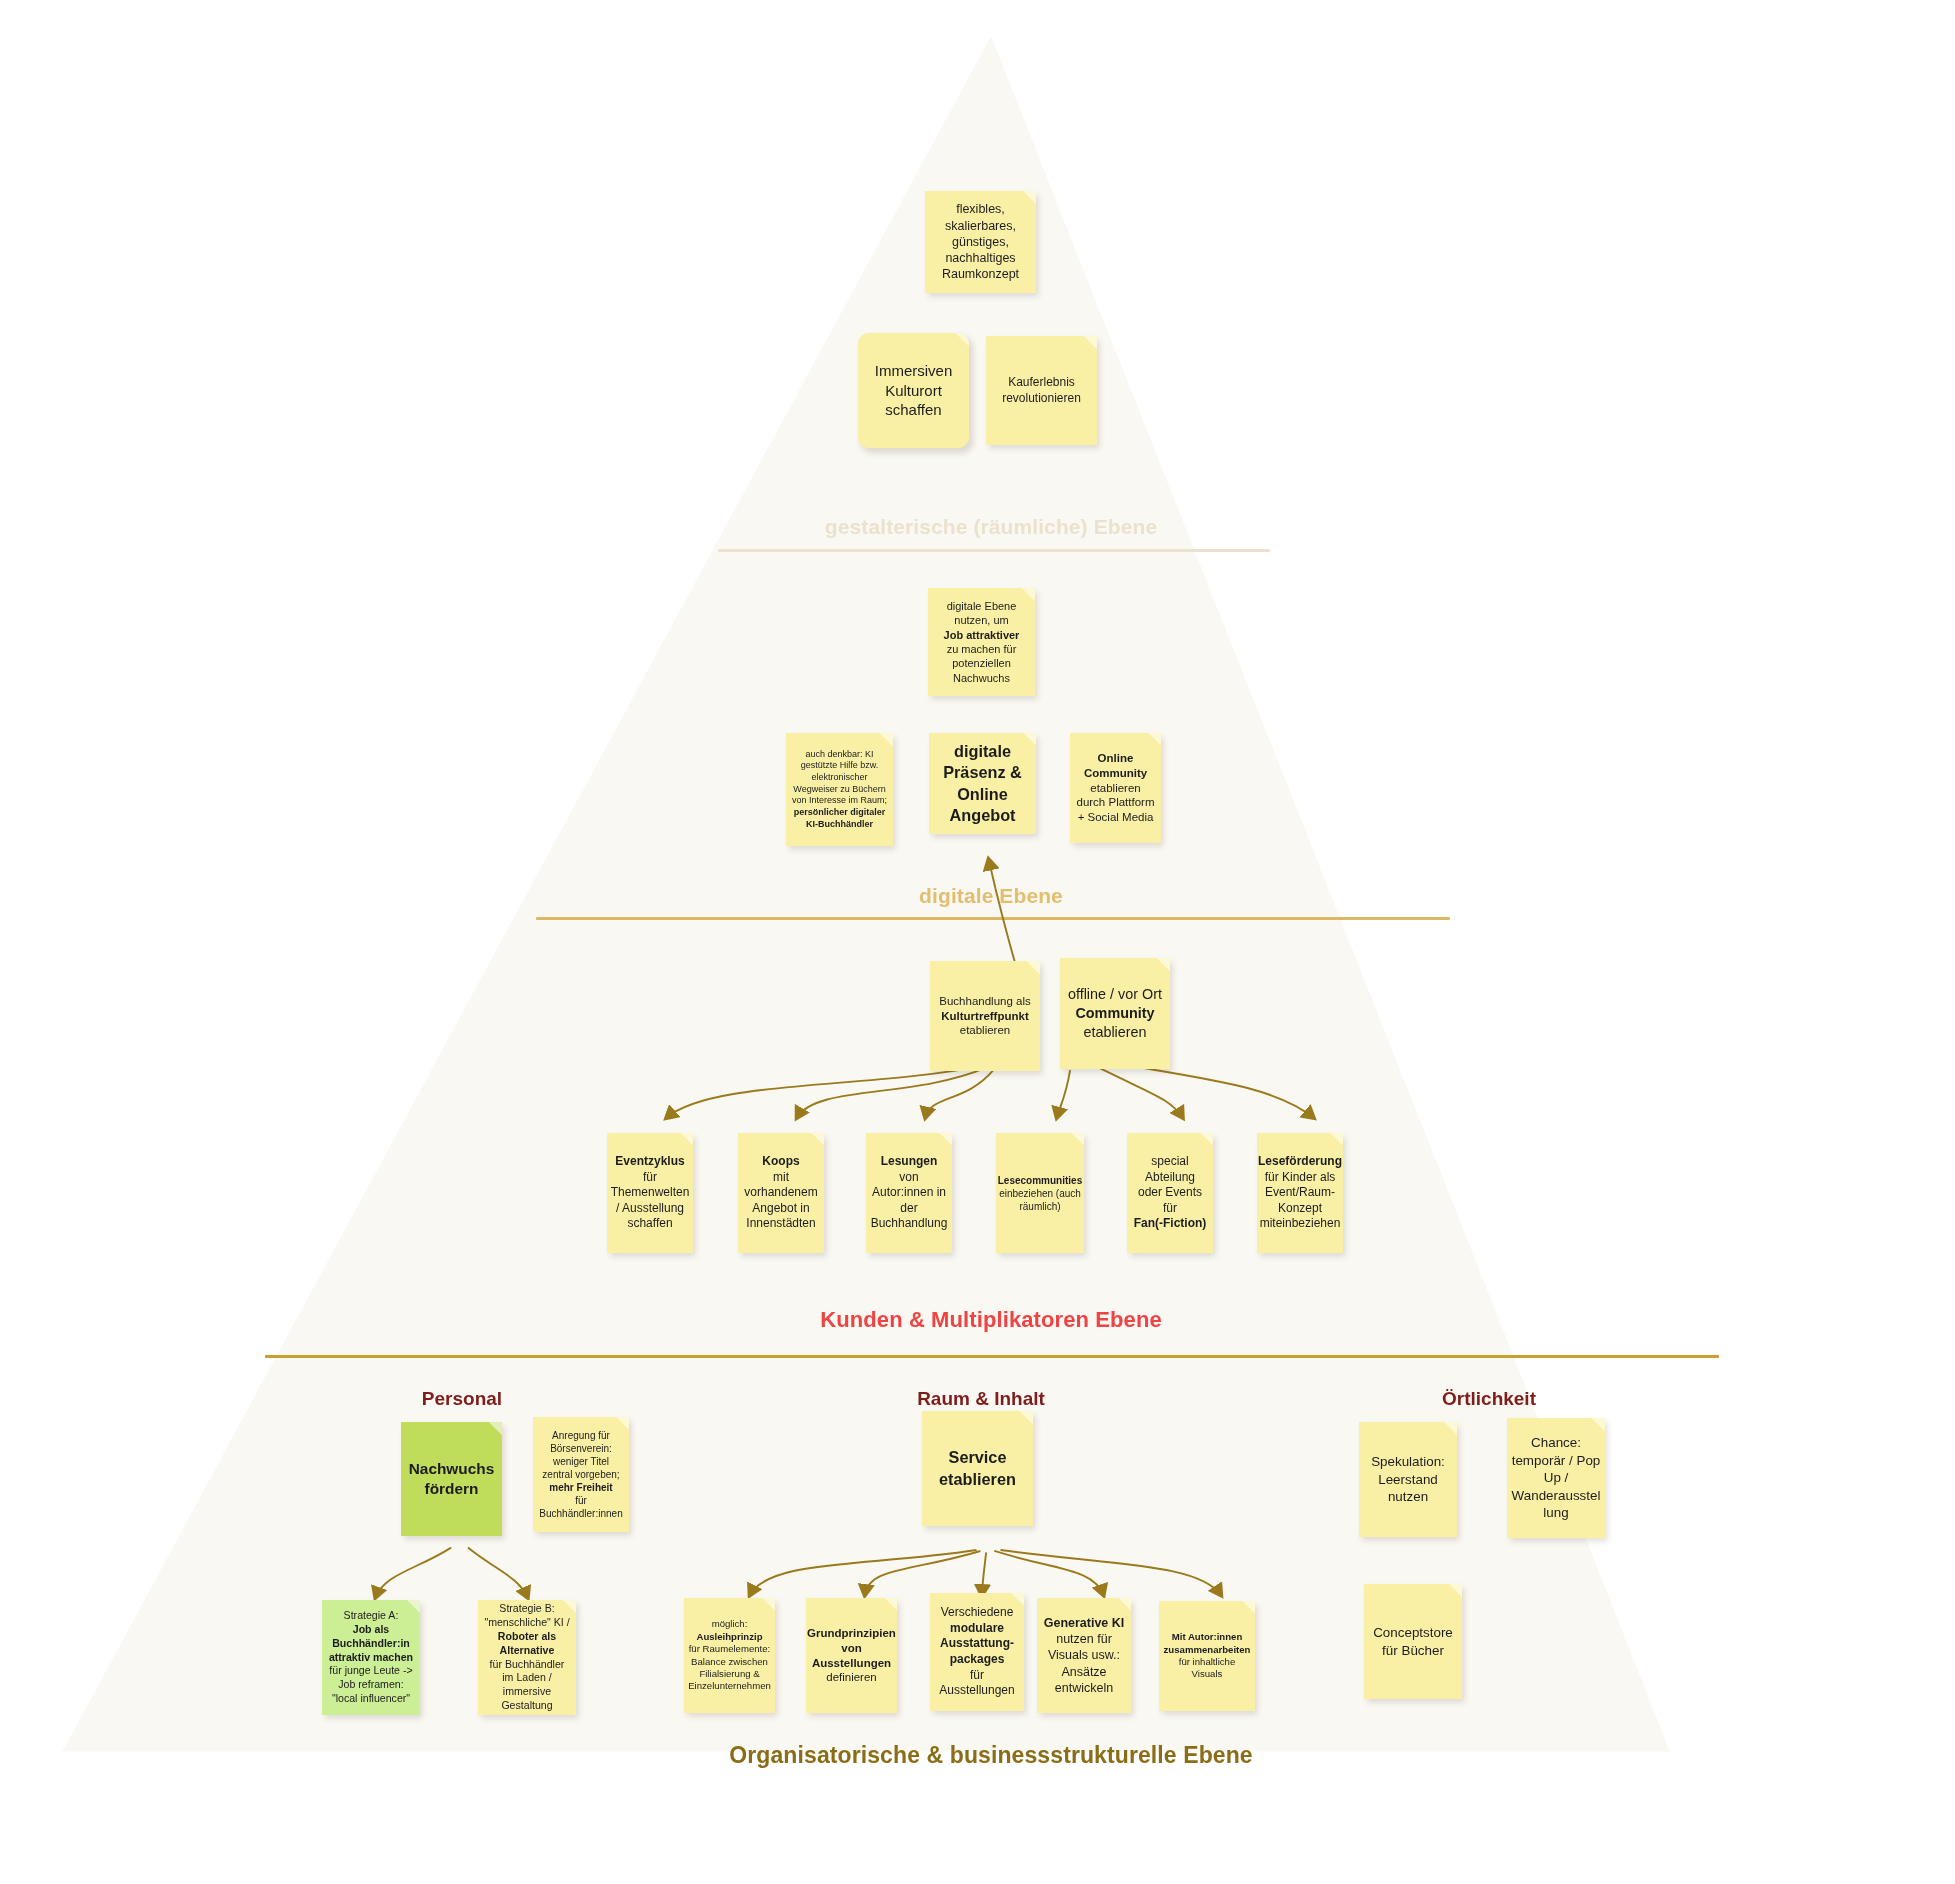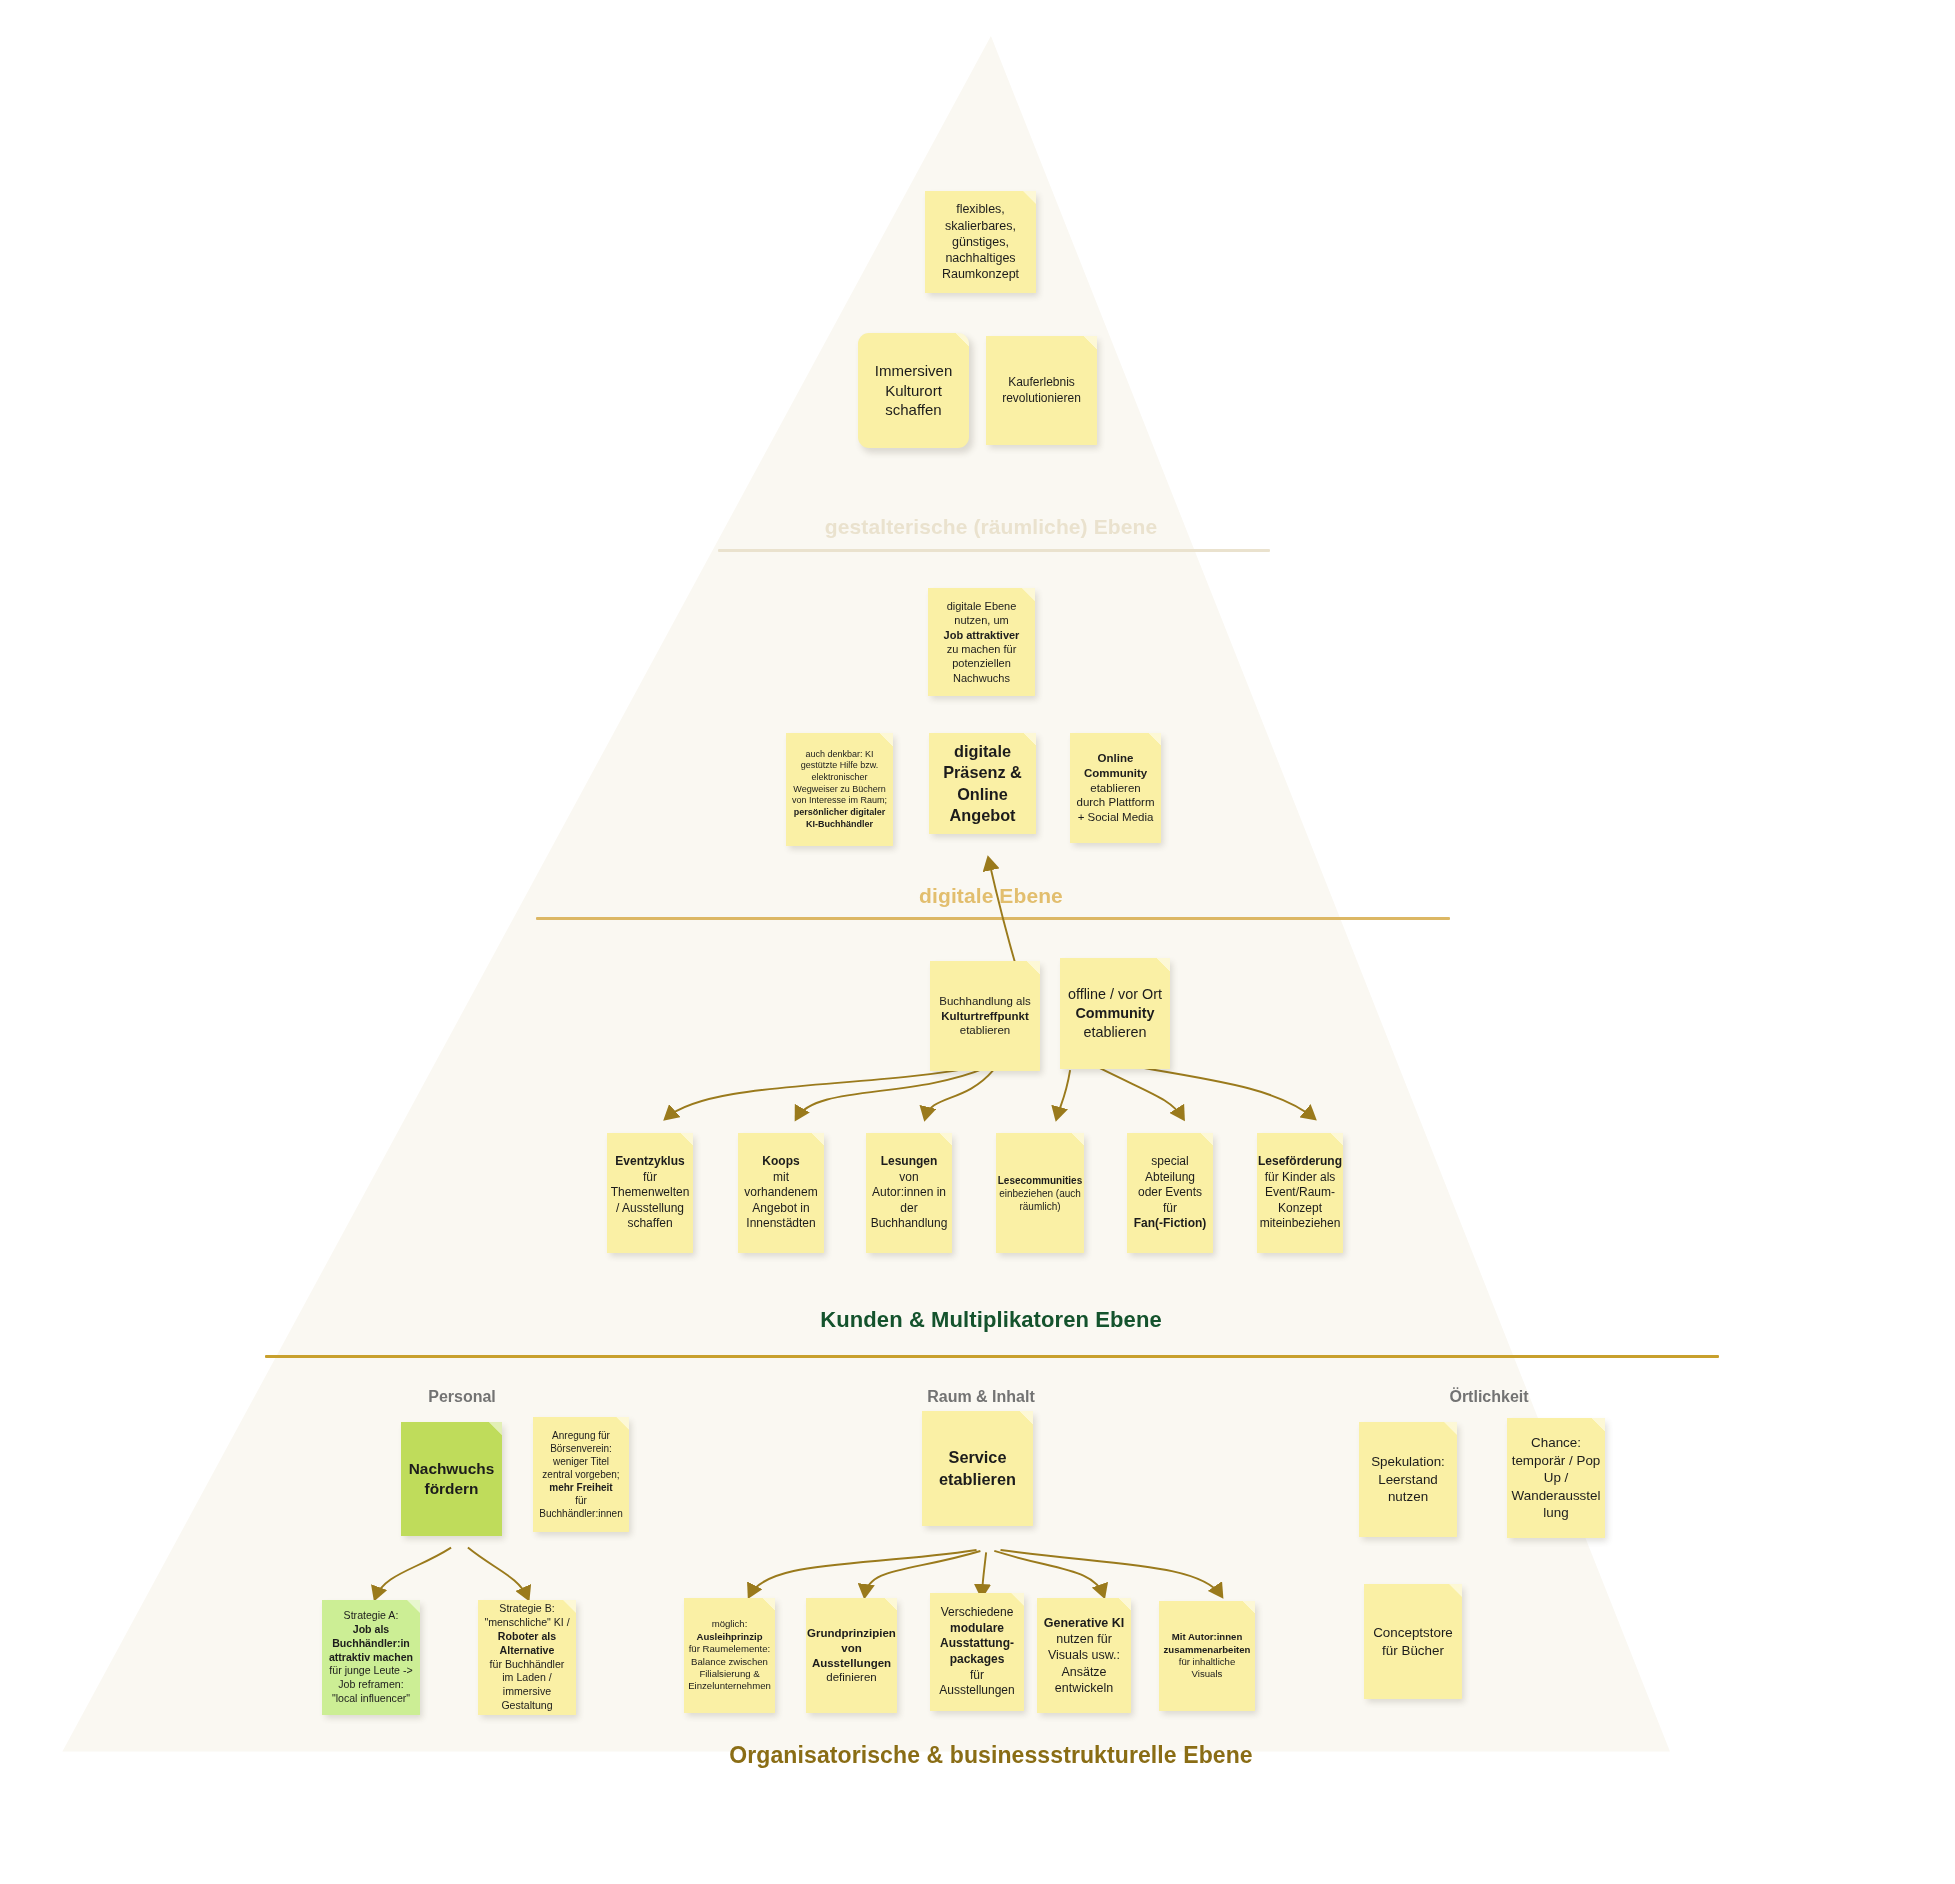--- a/index.html
+++ b/index.html
@@ -12,21 +12,21 @@
 
   
   .divider{position:absolute;height:3.4px;border-radius:1px;}
 
   
   .layer-label{position:absolute;white-space:nowrap;font-weight:bold;
                letter-spacing:0.1px;transform:translateX(-50%);}
 
   
   .col-label{position:absolute;white-space:nowrap;font-weight:bold;
-             font-size:16px;color:#737373;transform:translateX(-50%);}
+             font-size:19px;color:#7f1d1d;transform:translateX(-50%);}
 
   
   .note{position:absolute;box-sizing:border-box;
         display:flex;align-items:center;justify-content:center;
         text-align:center;color:#1c1c1c;line-height:1.30;
         padding:4.8px 5.8px;
         box-shadow:3.4px 4.3px 6.2px rgba(60,55,35,.16);
         background-image:linear-gradient(225deg,rgba(255,255,255,.55) 0 6%,rgba(255,255,255,0) 6.2%);}
   .note span{display:block;}
   .note b{font-weight:bold;}
@@ -45,21 +45,21 @@
     <polygon points="2065,75 3480,3650 130,3650" fill="#FAF8F2"></polygon>
   </svg>
 </div>
 
 <div class="divider" style="left:718px;top:549px;width:552px;background:#EAE2CE;"></div>
 <div class="divider" style="left:536px;top:917px;width:914px;background:#DCB764;"></div>
 <div class="divider" style="left:265px;top:1355px;width:1454px;background:#C8A02D;"></div>
 
 <div class="layer-label" style="left:991px;top:515px;font-size:21px;color:#EAE2CE;">gestalterische (räumliche) Ebene</div>
 <div class="layer-label" style="left:991px;top:884px;font-size:21px;color:#E2BE6E;">digitale Ebene</div>
-<div class="layer-label" style="left:991px;top:1307px;font-size:22px;color:#14532d;">Kunden &amp; Multiplikatoren Ebene</div>
+<div class="layer-label" style="left:991px;top:1307px;font-size:22px;color:#ef4444;">Kunden &amp; Multiplikatoren Ebene</div>
 <div class="layer-label" style="left:991px;top:1742px;font-size:23px;color:#8A6D15;">Organisatorische &amp; businessstrukturelle Ebene</div>
 
 <div class="col-label" style="left:462px;top:1388px;">Personal</div>
 <div class="col-label" style="left:981px;top:1388px;">Raum &amp; Inhalt</div>
 <div class="col-label" style="left:1489px;top:1388px;">Örtlichkeit</div>
 
 <svg id="connectors" viewBox="0 0 4074 3926" xmlns="http://www.w3.org/2000/svg">
   <defs>
     <marker id="ah" markerWidth="9" markerHeight="9" refX="6" refY="4.5" orient="auto" markerUnits="strokeWidth">
       <path d="M0,0 L8,4.5 L0,9 z" fill="#9A7A1C"></path>

